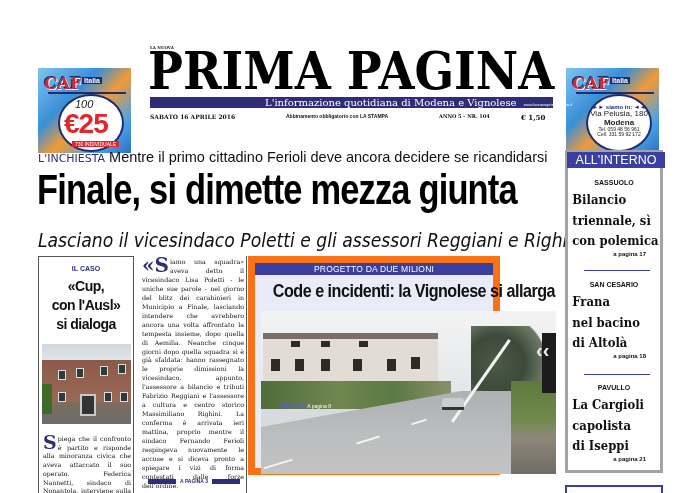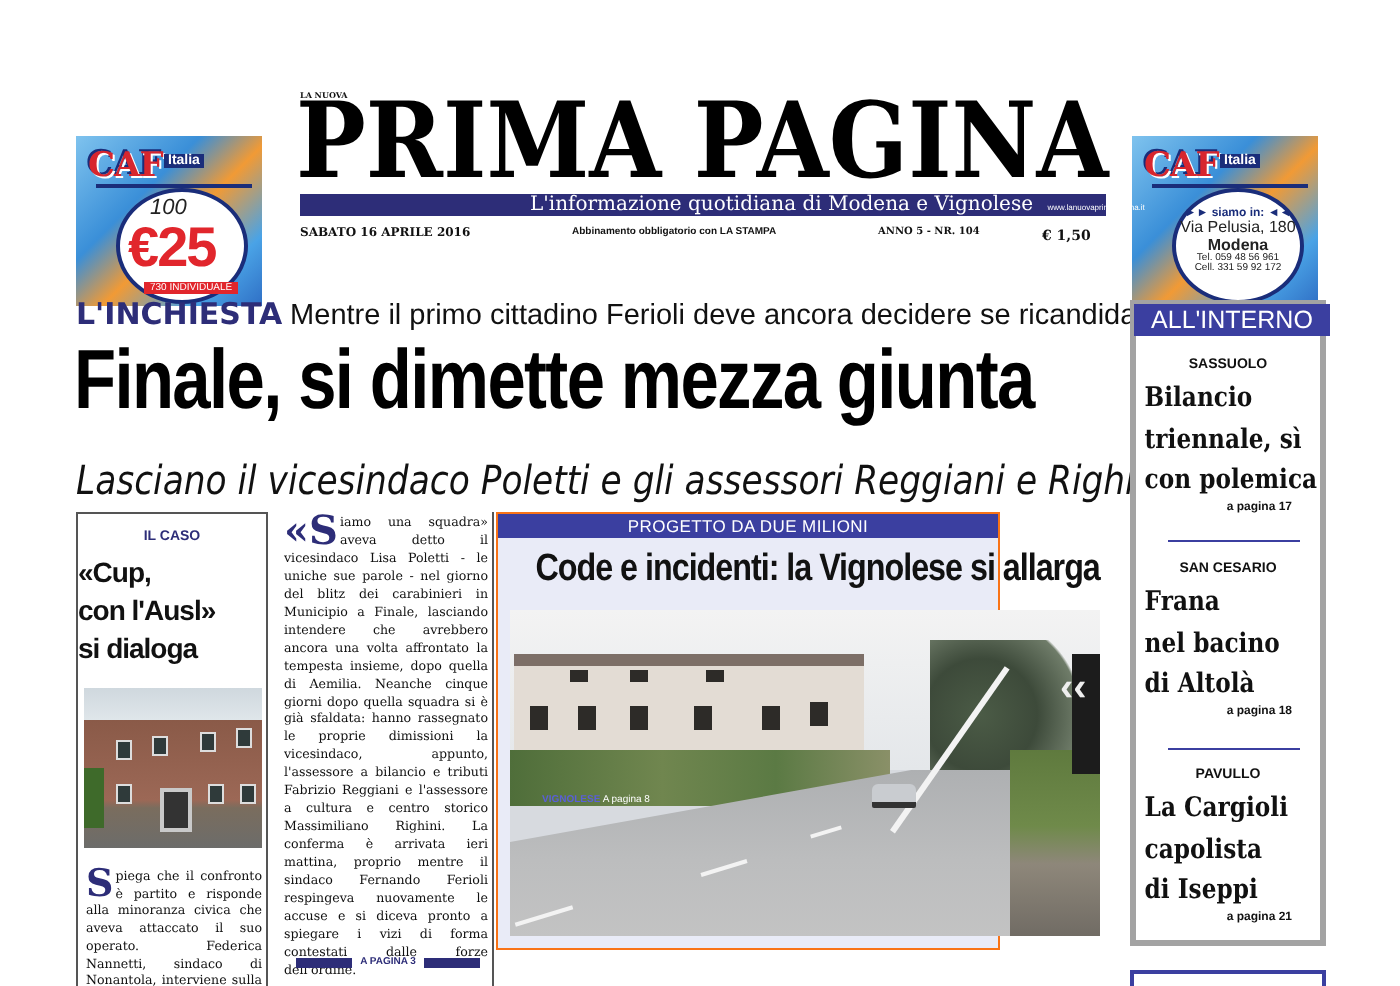--- a/index.html
+++ b/index.html
@@ -35,52 +35,52 @@
     .tagbar .url { font-size: 4px; margin-left: 4px; font-family: "Liberation Sans", sans-serif; }
     .dateline { position: absolute; left: 150px; top: 113px; width: 404px; height: 10px; font-size: 6px; font-weight: bold; font-family: "DejaVu Serif", serif; }
     .dateline span { position: absolute; top: 0; white-space: nowrap; }
     .dateline .date { left: 0; }
     .dateline .subs { left: 136px; font-family: "Liberation Sans", sans-serif; font-size: 5px; }
     .dateline .issue { left: 289px; font-size: 5px; }
     .dateline .price { left: 371px; font-size: 7px; }
 
     
     .kicker-line { position: absolute; left: 38px; top: 149px; white-space: nowrap; font-size: 14px; line-height: 16px; }
-    .kicker-line .kicker { color: #2d2d78; font-weight: bold; font-family: "DejaVu Sans", sans-serif; letter-spacing: 0; font-size: 15px; }
+    .kicker-line .kicker { color: #2d2d78; font-weight: normal; font-family: "DejaVu Sans", sans-serif; letter-spacing: 0; font-size: 11px; }
     .kicker-line .ktext { color: #111; font-family: "Liberation Sans", sans-serif; font-size: 14.5px; }
     .headline { position: absolute; left: 37px; top: 166px; font-family: "Liberation Sans", sans-serif; font-weight: bold;
           font-size: 42px; line-height: 48px; letter-spacing: -1px; transform: scaleX(0.82); transform-origin: left top; white-space: nowrap; color: #000; }
     .subhead { position: absolute; left: 38px; top: 228px; font-family: "DejaVu Sans", sans-serif; font-style: italic;
           font-size: 20px; line-height: 24px; color: #111; transform: scaleX(0.86); transform-origin: left top; white-space: nowrap; }
 
     
     .caso { position: absolute; left: 38px; top: 256px; width: 96px; height: 237px; border: 1px solid #555; border-bottom: none; }
     .caso .label { position: absolute; left: 0; top: 8px; width: 100%; text-align: center; font-size: 7px; font-weight: bold; color: #2d2d78; }
-    .caso .title { position: absolute; left: 0; top: 20px; width: 100%; font-weight: bold; font-size: 14px; line-height: 19px; letter-spacing: -0.5px; }
+    .caso .title { position: absolute; left: 0; top: 20px; width: 100%; text-align: center; font-weight: bold; font-size: 14px; line-height: 19px; letter-spacing: -0.5px; }
     .caso .photo { position: absolute; left: 3px; top: 87px; width: 89px; height: 80px; overflow: hidden;
           background: linear-gradient(#cfd8de 0%, #dfe6ea 20%, #8a5a48 20%, #9c6856 70%, #7a6d5e 75%, #6c6c6a 100%); }
     .caso .photo .win { position: absolute; width: 8px; height: 10px; background: #2f3a3a; border: 1px solid #ddd; }
     .caso .photo .door { position: absolute; left: 38px; top: 50px; width: 16px; height: 22px; background: #333; border: 2px solid #c9c9c9; }
     .caso .photo .tree { position: absolute; left: 0; top: 40px; width: 10px; height: 30px; background: #3e6a2a; }
     .caso .body { position: absolute; left: 4px; top: 178px; width: 88px; font-family: "DejaVu Serif", serif; font-size: 6.3px; line-height: 8.7px; color: #111; text-align: justify; }
     .caso .body .drop { float: left; font-size: 19px; line-height: 15px; color: #2d2d78; font-weight: bold; margin-right: 1px; }
 
     
     .column { position: absolute; left: 142px; top: 258px; width: 102px; font-family: "DejaVu Serif", serif; font-size: 6.3px; line-height: 8.95px; color: #111; text-align: justify; }
     .column .drop { float: left; font-size: 20px; line-height: 15px; color: #2d2d78; font-weight: bold; margin-right: 1px; }
     .column .guil { color: #2d2d78; font-weight: bold; }
     .rule-v { position: absolute; left: 246px; top: 256px; width: 1px; height: 237px; background: #555; }
     .apagina { position: absolute; left: 148px; top: 478px; width: 92px; height: 7px; }
     .apagina .bar { position: absolute; top: 1px; height: 5px; background: #2d2d78; }
     .apagina .bar.l { left: 0; width: 28px; }
     .apagina .bar.r { right: 0; width: 28px; }
     .apagina .txt { position: absolute; left: 30px; top: 0; width: 32px; text-align: center; font-size: 5px; font-weight: bold; color: #2d2d78; }
 
     
-    .vign { position: absolute; left: 248px; top: 256px; width: 252px; height: 219px; background: #e9ebf7; border: 1px solid #f97316; }
+    .vign { position: absolute; left: 248px; top: 256px; width: 252px; height: 219px; background: #e9ebf7; border: 7px solid #f97316; }
     .vign .band { position: absolute; left: 0; top: 0; width: 100%; height: 12px; background: #3b3fa0; color: #fff; text-align: center; font-size: 8.5px; line-height: 12px; letter-spacing: 0.2px; }
     .vign .title { position: absolute; left: 0; top: 17px; width: 100%; text-align: center; font-weight: bold; font-size: 19px; line-height: 22px;
           letter-spacing: -0.6px; transform: scaleX(0.85); white-space: nowrap; }
     .vign .photo { position: absolute; left: 6px; top: 48px; width: 295px; height: 163px; overflow: hidden; background: #d7dadf; }
     .photo .sky { position: absolute; left: 0; top: 0; width: 100%; height: 80px; background: linear-gradient(#f3f3f3, #e4e7ea); }
     .photo .trees { position: absolute; left: 210px; top: 15px; width: 85px; height: 75px; background: radial-gradient(circle at 30% 50%, #4b5b46 0, #3d4a3a 40%, #6f7c69 70%, transparent 72%); }
     .photo .house { position: absolute; left: 2px; top: 22px; width: 175px; height: 68px; background: #e3dcd4; border-top: 6px solid #7d6f67; }
     .photo .house .w { position: absolute; width: 9px; height: 12px; background: #2d2b28; }
     .photo .hedge { position: absolute; left: 0; top: 70px; width: 190px; height: 28px; background: linear-gradient(90deg, #4f6e3a, #70864f 40%, #5b7a44 70%, #8a9068); }
     .photo .road { position: absolute; left: 0; top: 80px; width: 100%; height: 90px; background: linear-gradient(#aeb0b2, #bcbdbe 50%, #c4c4c4); clip-path: polygon(0 40%, 68% 0, 88% 0, 89% 100%, 0 100%); }

